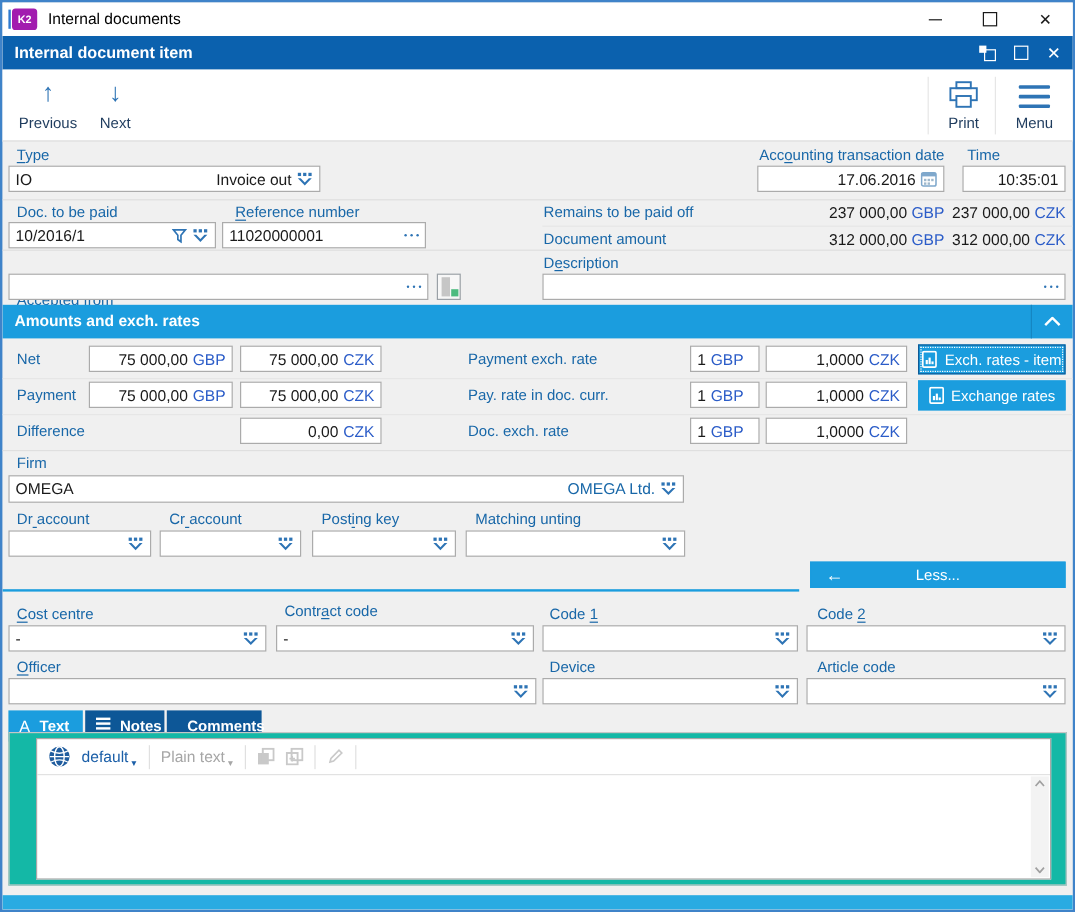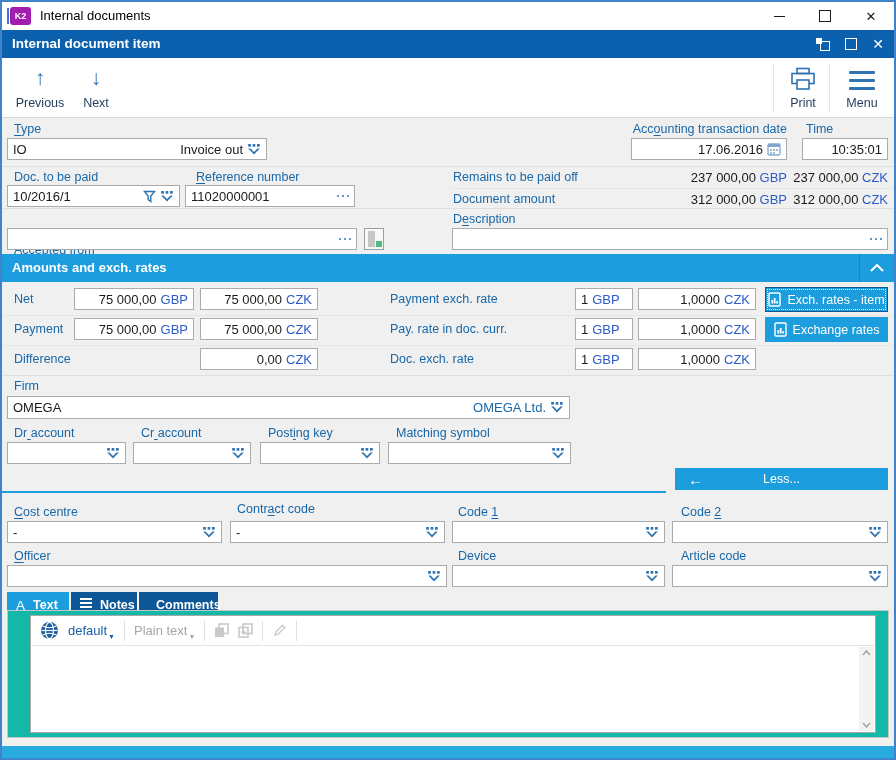--- a/index.html
+++ b/index.html
@@ -376,21 +376,21 @@
             <rect x="10" y="1" width="2.7" height="2.7"></rect>
       <path d="M1.2 5.6 L7 11.6 L12.8 5.6 L10.4 5.6 L7 9.1 L3.6 5.6 Z"></path>
     </g>
   </svg>
 </span>
   </div>
 
   <div class="lbl" style="left:12px;top:424px;">Dr<u> </u>account</div>
   <div class="lbl" style="left:139px;top:424px;">Cr<u> </u>account</div>
   <div class="lbl" style="left:266px;top:424px;">Post<u>i</u>ng key</div>
-  <div class="lbl" style="left:394px;top:424px;">Matching symbol</div>
+  <div class="lbl" style="left:394px;top:424px;">Matching unting</div>
   <div class="inp" style="left:5px;top:440px;width:119px;">
     <span></span>
       <span class="grow"></span>
       <span class="dd">
   <svg width="14" height="13" viewBox="0 0 14 13">
     <g fill="#2E74B5">
       <rect x="1.2" y="1" width="2.7" height="2.7"></rect>
             <rect x="5.6" y="1" width="2.7" height="2.7"></rect>
             <rect x="10" y="1" width="2.7" height="2.7"></rect>
       <path d="M1.2 5.6 L7 11.6 L12.8 5.6 L10.4 5.6 L7 9.1 L3.6 5.6 Z"></path>

